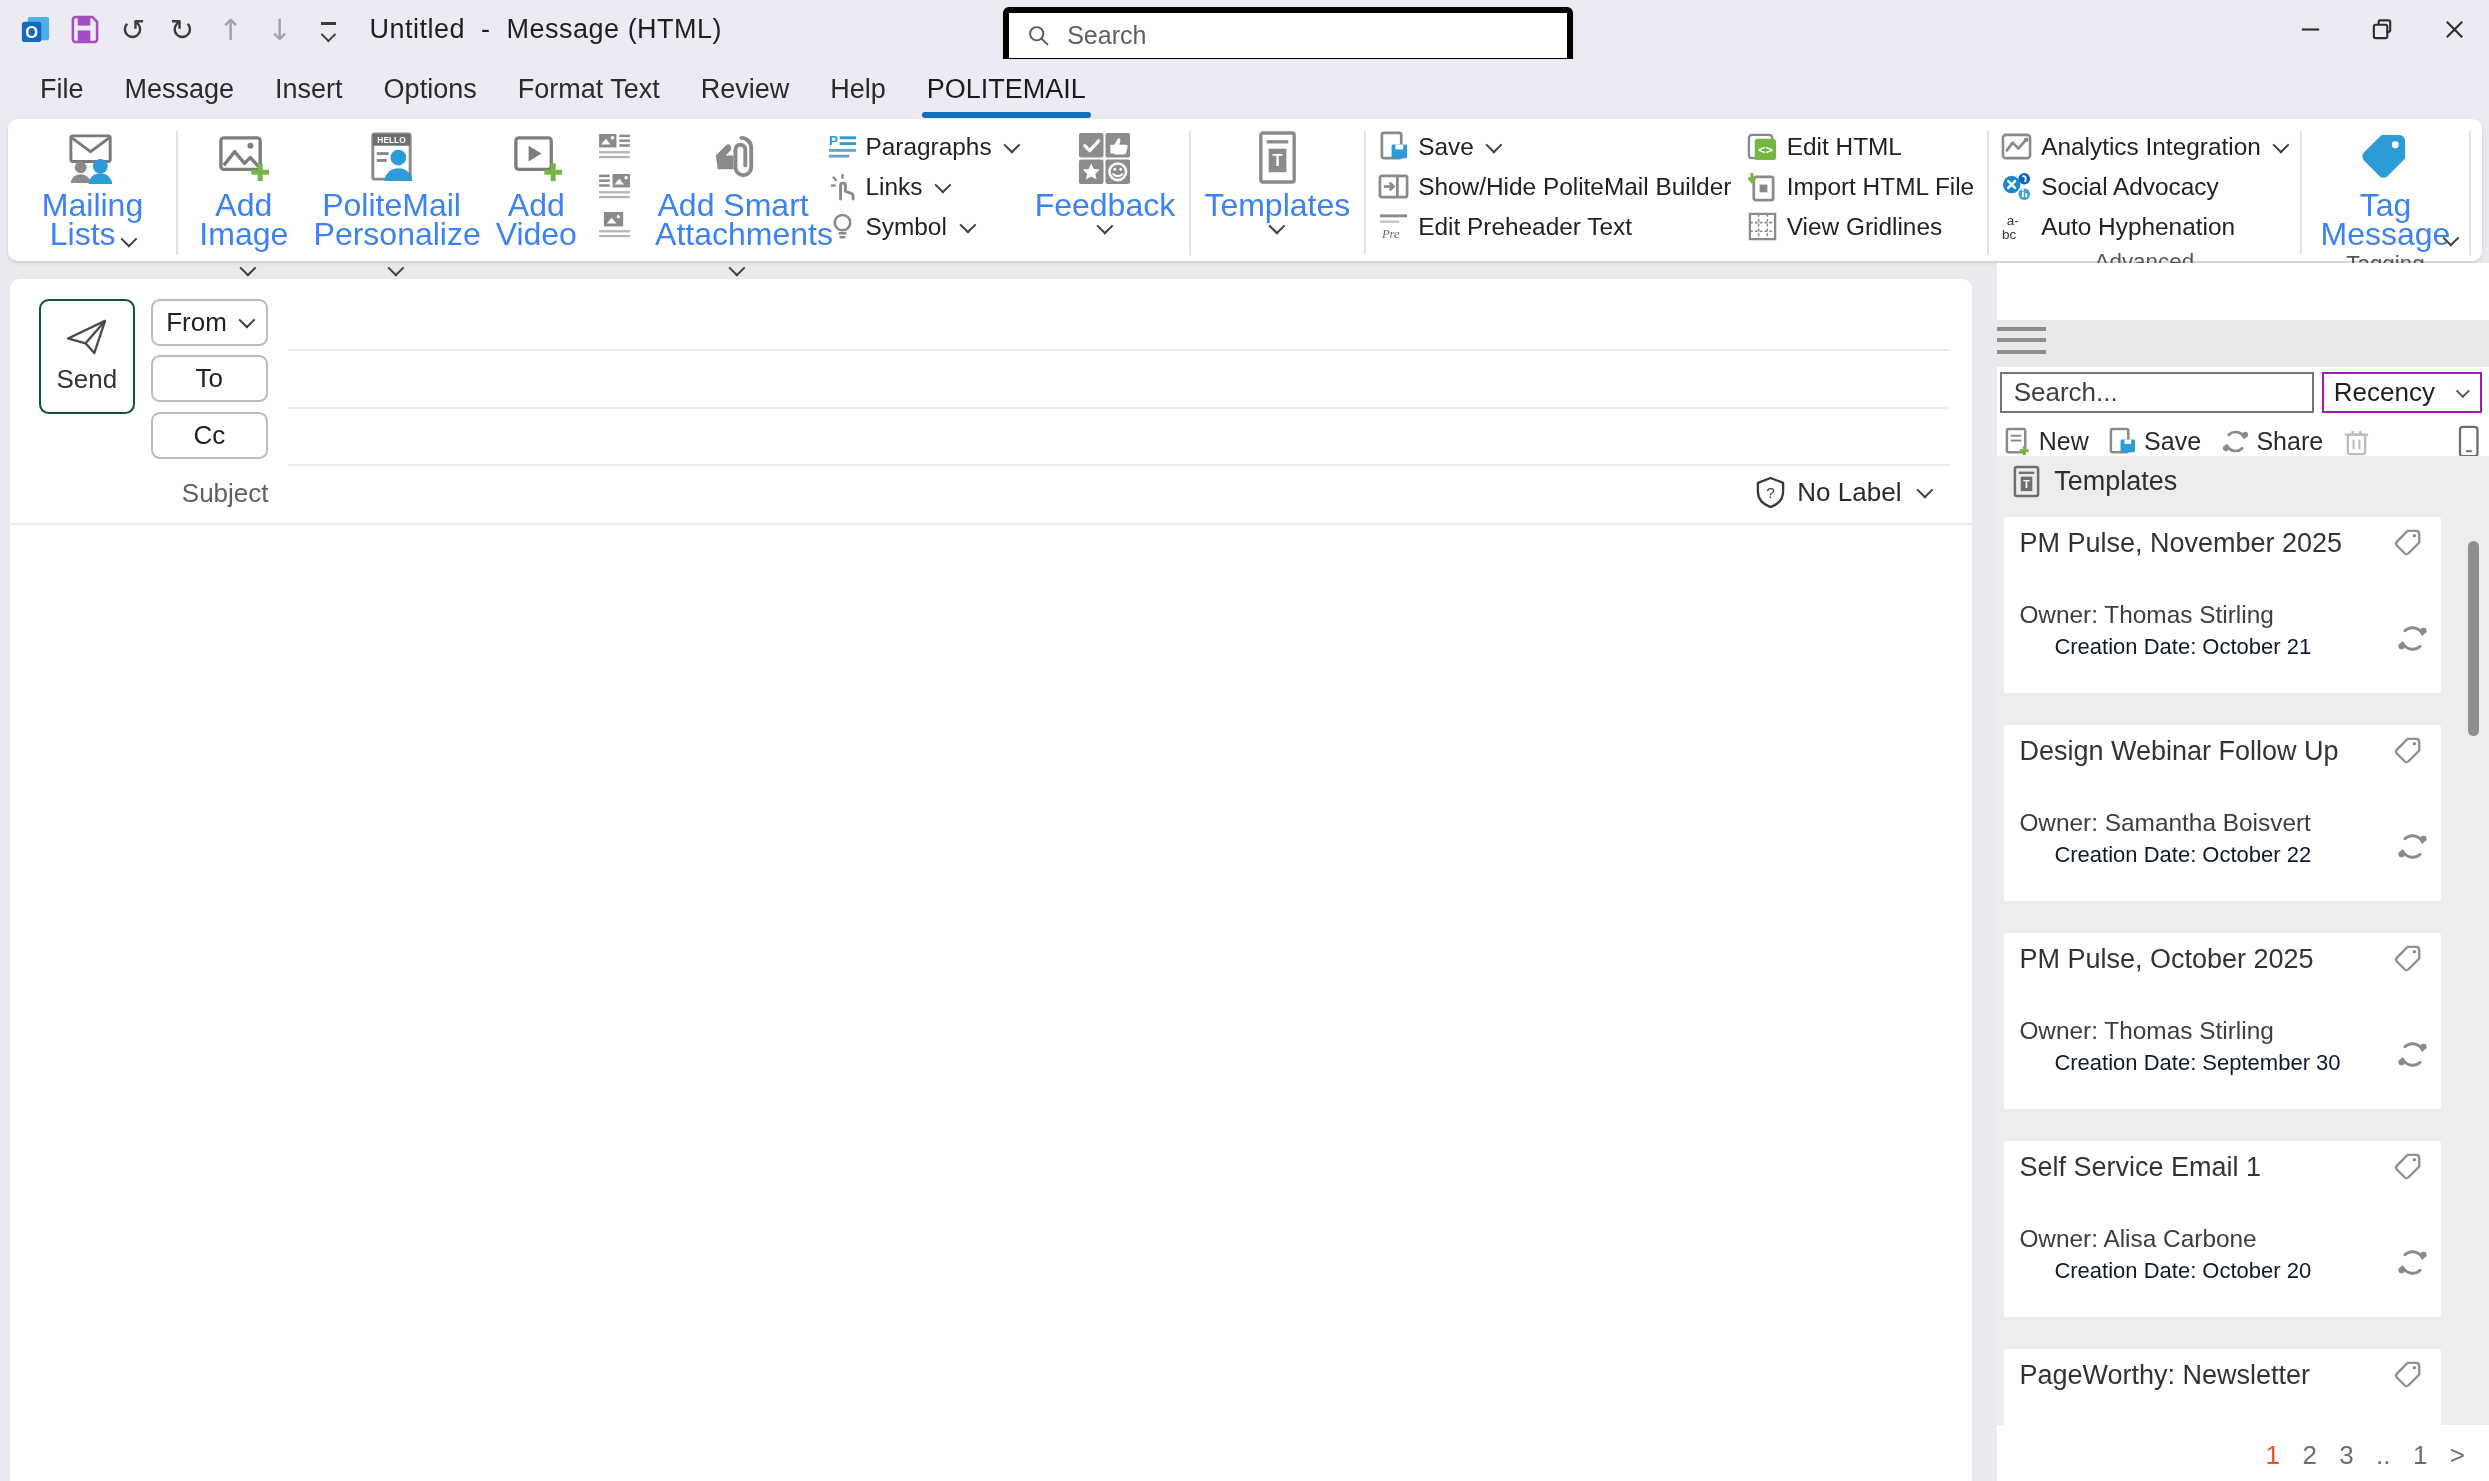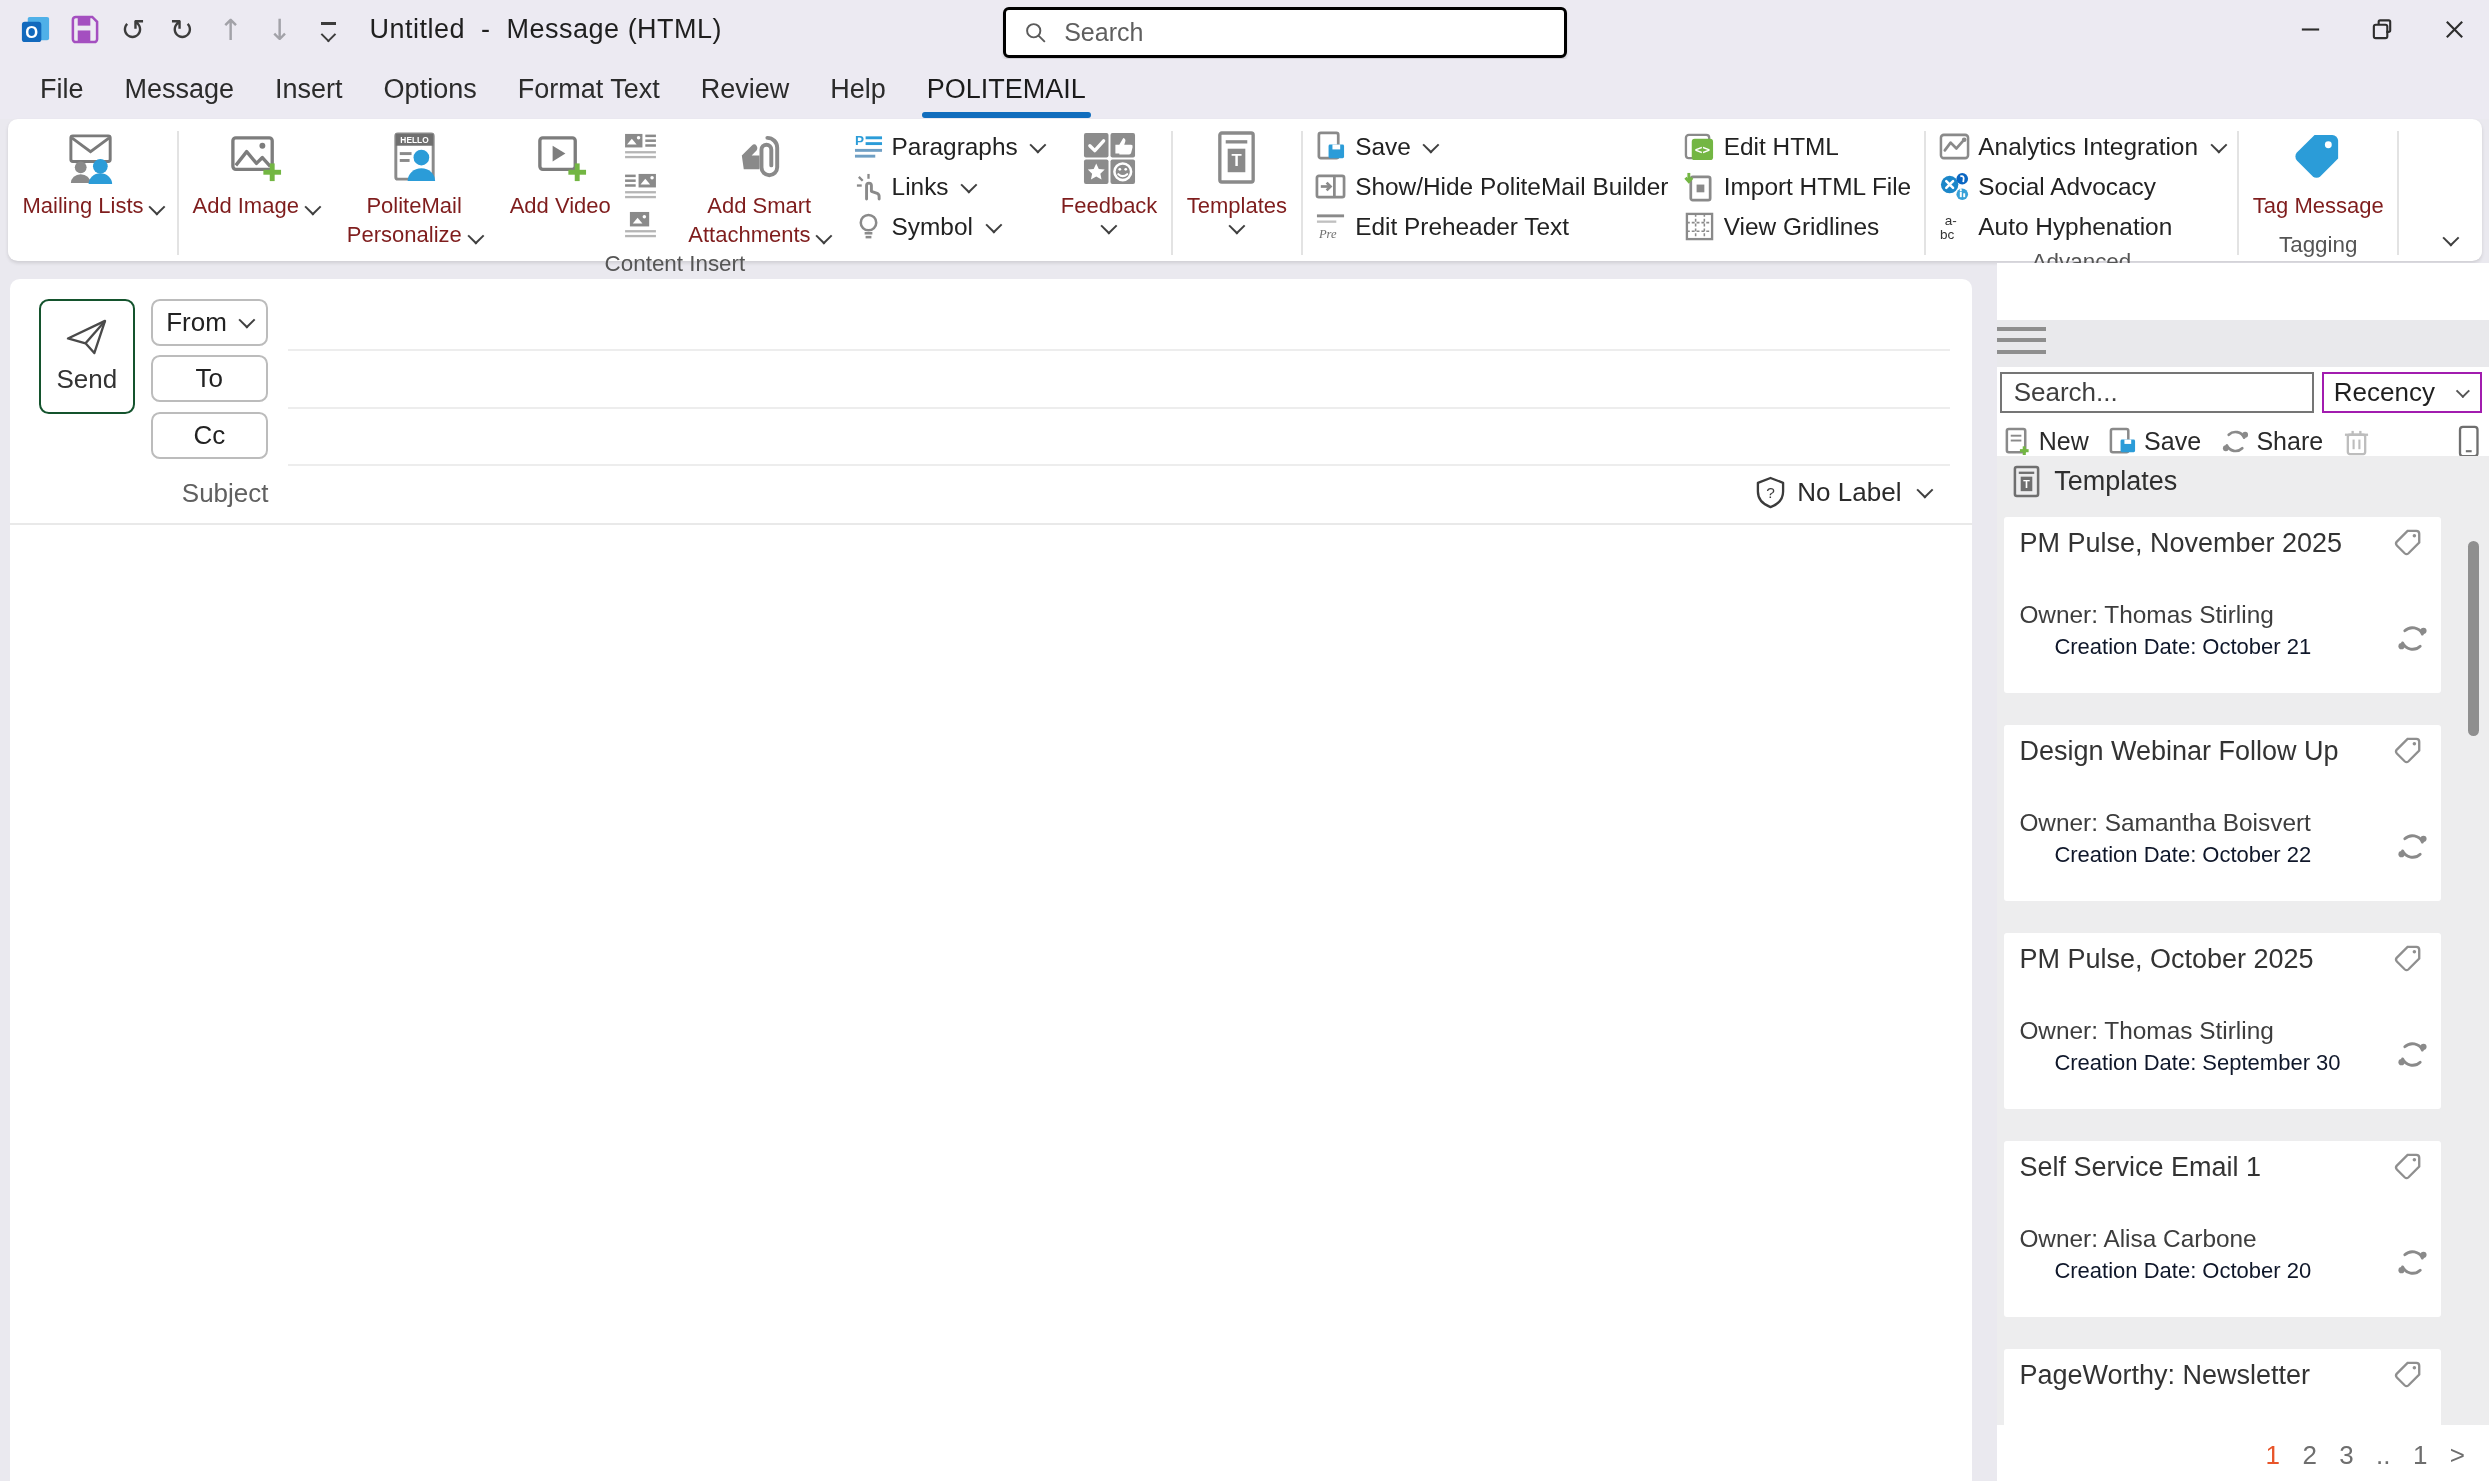--- a/index.html
+++ b/index.html
@@ -9,39 +9,39 @@
   
   .titlebar{position:absolute;top:0;left:0;width:2490px;height:59px;background:#eceaf2;display:flex;align-items:center;}
   .qat{display:flex;align-items:center;gap:5.9px;padding-left:13.7px;}
   .qat-btn{width:43px;height:45px;display:flex;align-items:center;justify-content:center;border-radius:5.9px;}
   .arrowglyph{font-size:29px;color:#3c3c3c;font-family:"DejaVu Sans",sans-serif;}
   .arrowglyph.dim{color:#a2a2a8;}
   .qat-custom{width:19.5px;height:15.6px;position:relative;}
   .qat-custom:before{content:"";position:absolute;top:0;left:2px;right:2px;height:2.9px;background:#3c3c3c;}
   .qat-custom:after{content:"";position:absolute;top:6.8px;left:3.9px;width:8.8px;height:8.8px;border-right:2.9px solid #3c3c3c;border-bottom:2.9px solid #3c3c3c;transform:rotate(45deg);}
   .win-title{font-size:27px;color:#1f1f1f;margin-left:19.5px;letter-spacing:0.5px;white-space:pre;}
-  .searchbox{position:absolute;left:1003px;top:6.8px;width:523px;height:45px;background:#fff;border:3px solid #000000;border-radius:5.9px;box-shadow:0 2px 2.9px rgba(0,0,0,.14);display:flex;align-items:center;padding:0 17.6px;gap:15.6px;}
+  .searchbox{position:absolute;left:1003px;top:6.8px;width:523px;height:45px;background:#fff;border:6px solid #000000;border-radius:5.9px;box-shadow:0 2px 2.9px rgba(0,0,0,.14);display:flex;align-items:center;padding:0 17.6px;gap:15.6px;}
   .searchbox input{border:none;outline:none;font-size:25px;color:#444;font-family:"Liberation Sans",sans-serif;background:transparent;width:100%;}
   .searchbox input::placeholder{color:#5f5f5f;}
   .winbtns{position:absolute;right:0;top:0;height:59px;display:flex;}
   .winbtn{width:72px;height:59px;display:flex;align-items:center;justify-content:center;}
   
   .tabrow{position:absolute;top:59px;left:0;width:2490px;height:60px;background:#eceaf2;display:flex;align-items:center;padding-left:19.5px;box-sizing:border-box;}
   .tab{font-size:27px;color:#2b2b2b;padding:7.8px 20.5px;position:relative;white-space:nowrap;}
   .tab.active{color:#1b1b1b;}
   .tab.active:after{content:"";position:absolute;left:15.6px;right:15.6px;bottom:-5.9px;height:5.9px;border-radius:2.9px;background:#116dbd;}
   
   .ribbon{position:absolute;top:119px;left:7.8px;width:2474px;height:142px;background:#fff;border-radius:9.8px;box-shadow:0 2px 3.9px rgba(0,0,0,.12);display:flex;align-items:stretch;padding:5.9px 5.9px 0 5.9px;box-sizing:border-box;}
   .rgroup{display:flex;flex-direction:column;}
   .rrow{display:flex;align-items:flex-start;flex:1;}
   .glabel{font-size:22.4px;color:#555;text-align:center;height:29px;line-height:25px;}
   .vdiv{width:2px;background:#e3e3e3;margin:5.9px 4.9px;}
   .bb{display:flex;flex-direction:column;align-items:center;padding:2px 8.8px;border-radius:5.9px;}
   .bb .ico{height:64px;display:flex;align-items:center;justify-content:center;}
-  .bb .lbl{font-size:22px;line-height:29px;text-align:center;color:#7f1d1d;max-width:156px;}
+  .bb .lbl{font-size:32px;line-height:29px;text-align:center;color:#3b82f6;max-width:156px;}
   .rcol{display:flex;flex-direction:column;justify-content:flex-start;padding:2px 3.9px;}
   .ritem{display:flex;align-items:center;gap:8.8px;font-size:24.4px;color:#222;height:40px;white-space:nowrap;padding:0 3.9px;border-radius:4.9px;}
   .chev{width:9.8px;height:9.8px;border-right:2.5px solid #3f3f3f;border-bottom:2.5px solid #3f3f3f;transform:rotate(45deg);display:inline-block;flex:0 0 auto;margin-top:-4.9px;margin-left:5.9px;}
   .lbl .chev{margin-left:7.8px;}
   .chev.below{margin:0 auto;display:block;}
   .stackcol{display:flex;flex-direction:column;gap:6.8px;padding:3.9px 2px;}
   .stackbtn{width:37px;height:33px;display:flex;align-items:center;justify-content:center;border-radius:3.9px;}
   .ribbon-collapse{position:absolute;right:25px;bottom:13.7px;}
   
   .compose{position:absolute;top:279px;left:9.8px;width:1962px;height:1202px;background:#fff;border-radius:9.8px 9.8px 0 0;}

